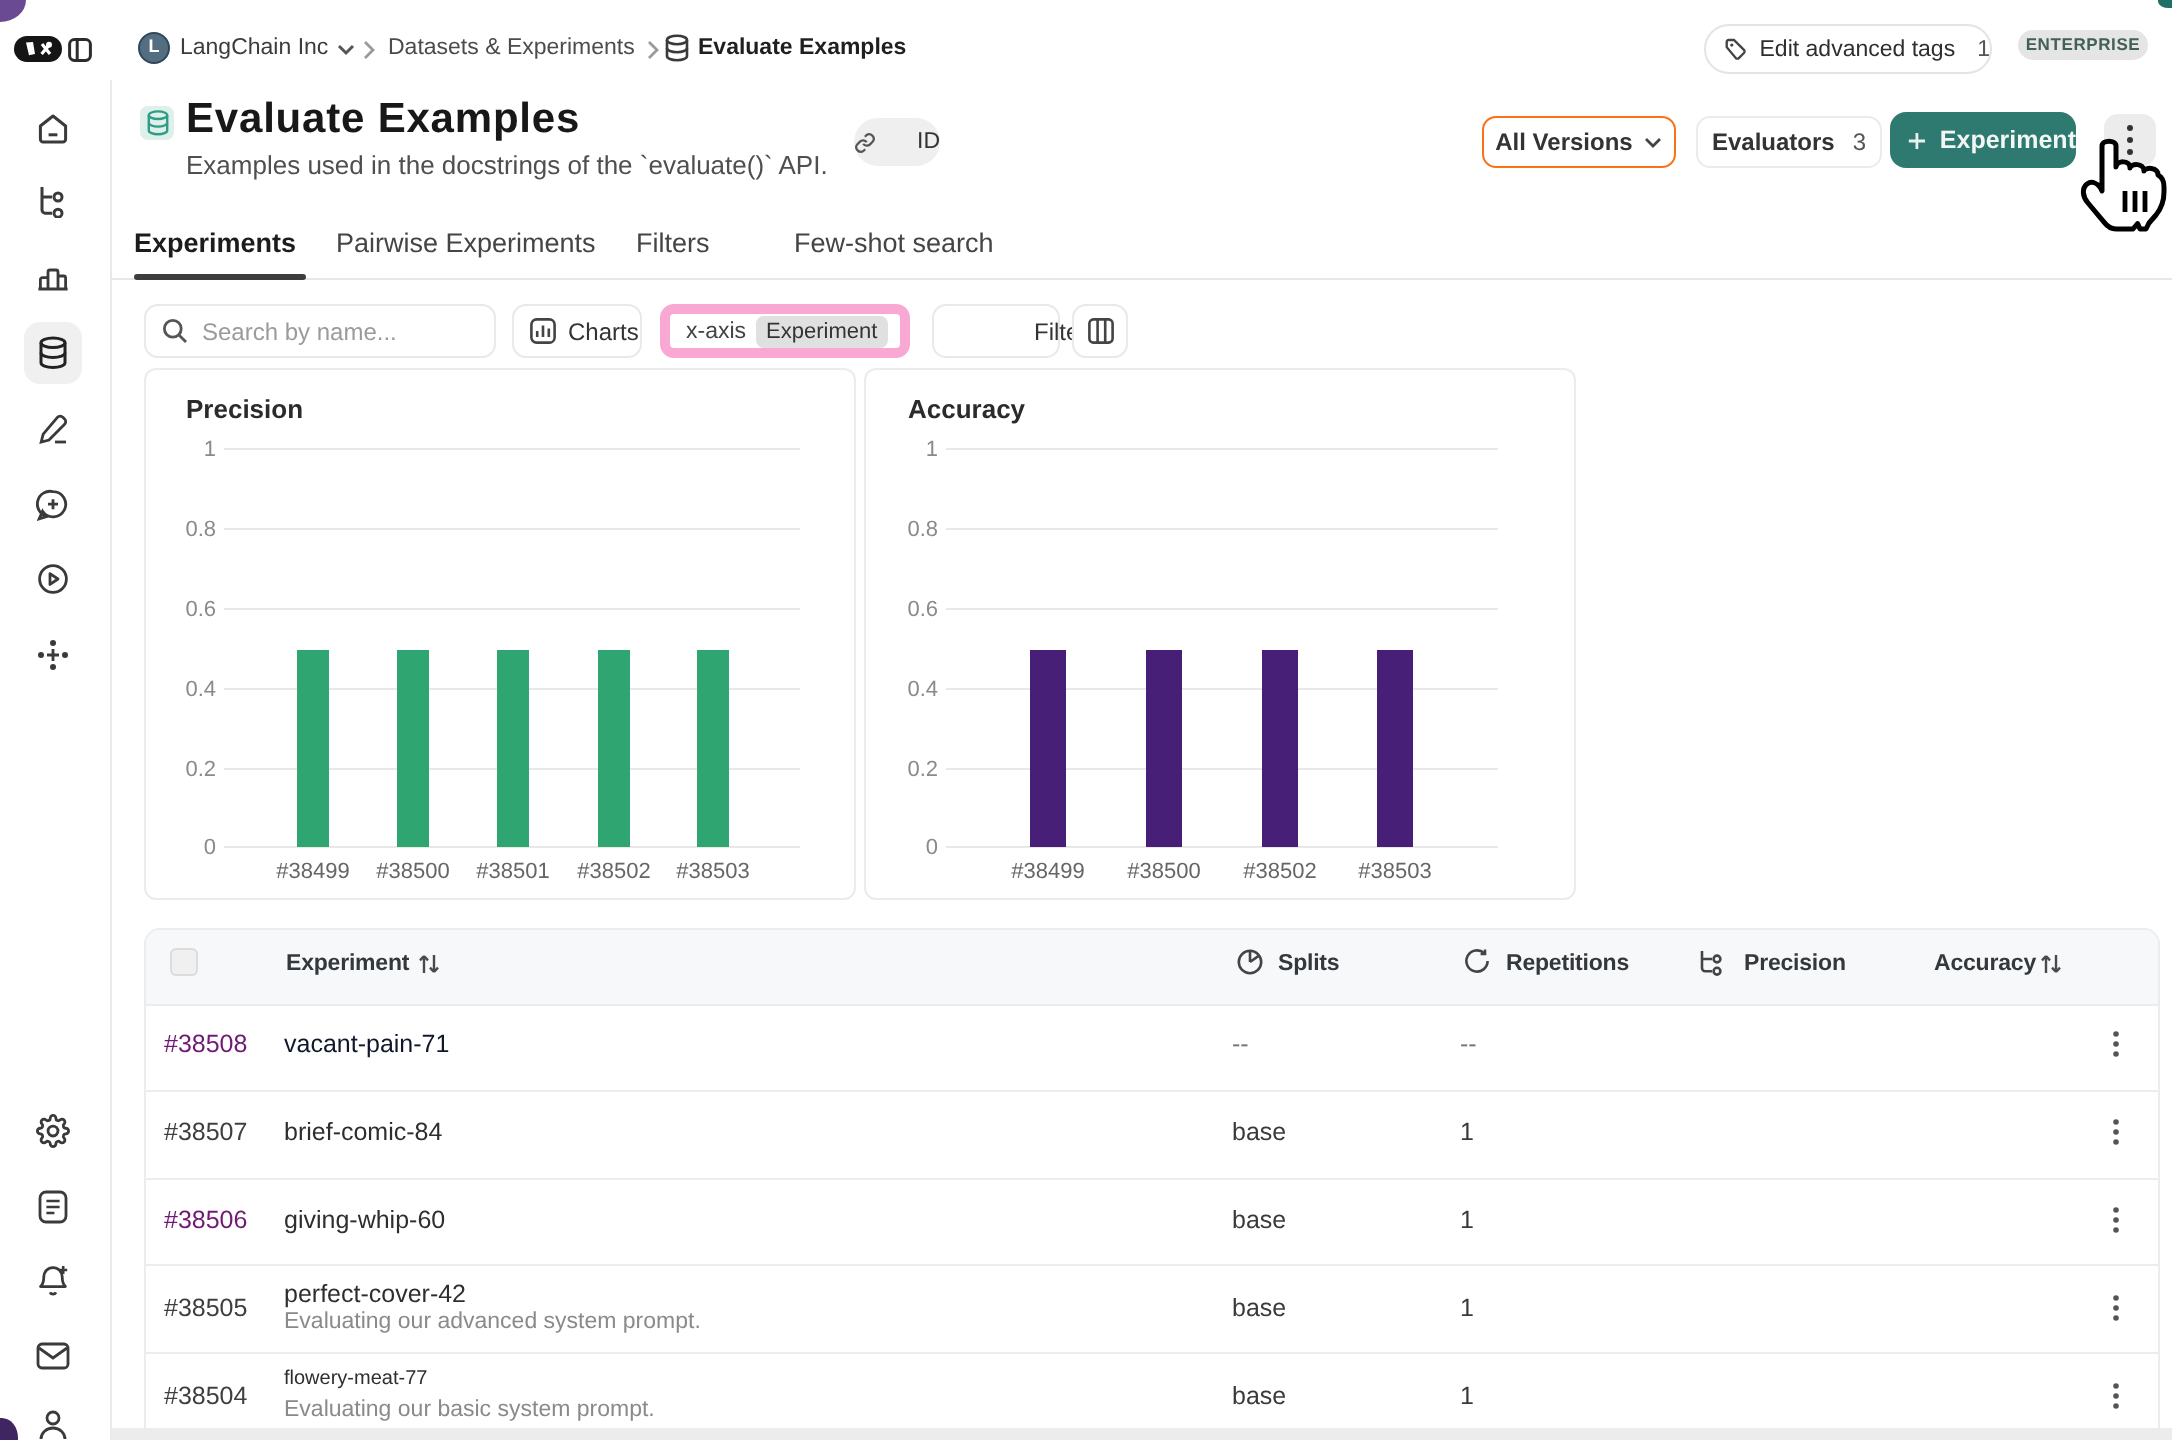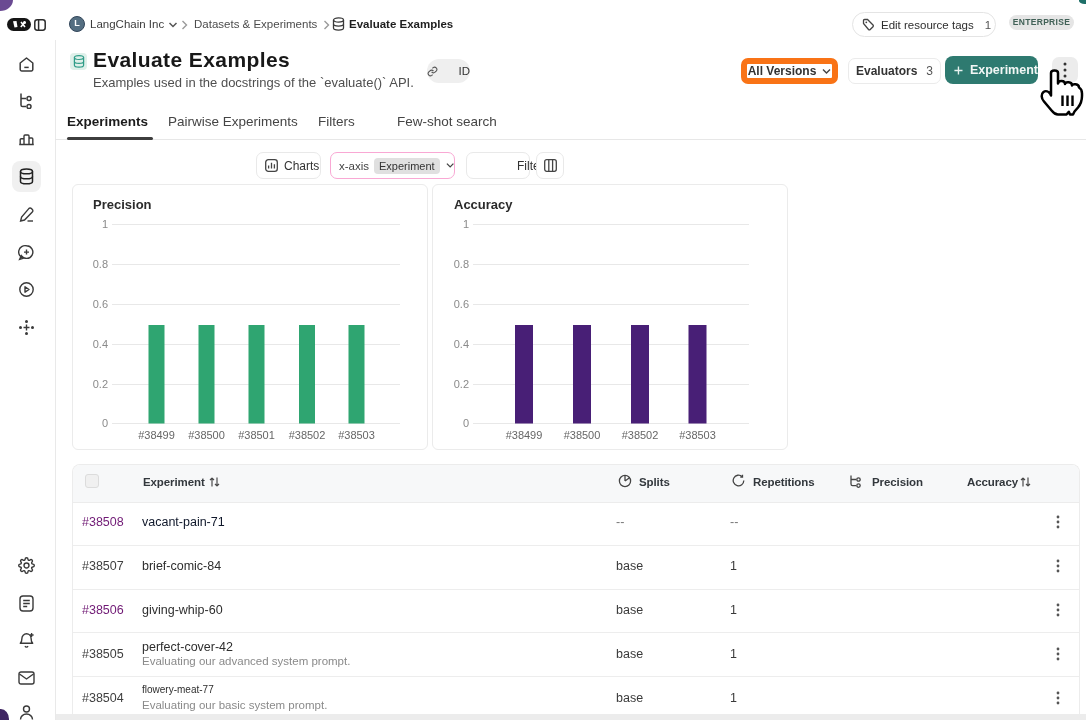--- a/index.html
+++ b/index.html
@@ -47,21 +47,21 @@
     <path d="M1.5 3 v8 c0 1.2 2.2 2.1 5 2.1 s5 -0.9 5 -2.1 v-8" fill="none" stroke="#3a3a3a" stroke-width="1.3"></path>
     <path d="M1.5 7 c0 1.2 2.2 2.1 5 2.1 s5 -0.9 5 -2.1" fill="none" stroke="#3a3a3a" stroke-width="1.3"></path>
   </svg>
   <div class="abs" style="left:349px;top:17px;font-size:11.5px;color:#1f1f1f;font-weight:600;line-height:15px;">Evaluate Examples</div>
 
   <div class="abs" style="left:852px;top:12px;width:144px;height:25px;border:1px solid #e4e4e4;border-radius:13px;background:#fff;display:flex;align-items:center;">
     <svg style="margin-left:9px;" width="13" height="13" viewBox="0 0 13 13">
       <path d="M1.5 5.5 V2.5 a1 1 0 0 1 1-1 h3 l5.5 5.5 a1.2 1.2 0 0 1 0 1.7 l-2.8 2.8 a1.2 1.2 0 0 1 -1.7 0 Z" fill="none" stroke="#444" stroke-width="1.3"></path>
       <circle cx="4.3" cy="4.3" r="0.9" fill="#444"></circle>
     </svg>
-    <span style="margin-left:6px;font-size:11.5px;color:#2e2e2e;">Edit resource tags</span>
+    <span style="margin-left:6px;font-size:11.5px;color:#2e2e2e;">Edit advanced tags</span>
     <span style="margin-left:11px;font-size:11.5px;color:#555;">1</span>
   </div>
 
   <div class="abs" style="left:1009px;top:15px;width:65px;height:15px;background:#e5e5e5;border-radius:8px;color:#416157;font-size:8.5px;font-weight:bold;letter-spacing:0.3px;text-align:center;line-height:15px;">ENTERPRISE</div>
 
   <div class="abs" style="left:55px;top:40px;width:1px;height:680px;background:#e9e9e9;"></div>
 
   <div class="abs" style="left:12px;top:161px;width:29px;height:31px;background:#f0f0f0;border-radius:8px;"></div>
 
   <svg class="abs" style="left:18px;top:56px;" width="17" height="17" viewBox="0 0 17 17">
@@ -146,21 +146,21 @@
   <div class="abs" style="left:93px;top:48px;font-size:21px;letter-spacing:0.4px;font-weight:600;color:#181818;">Evaluate Examples</div>
   <div class="abs" style="left:93px;top:75px;font-size:13px;color:#4f4f4f;">Examples used in the docstrings of the `evaluate()` API.</div>
 
   <div class="abs" style="left:427px;top:59px;width:43px;height:24px;background:#efefef;border-radius:12px;display:flex;align-items:center;justify-content:space-between;">
     <svg width="11" height="11" viewBox="0 0 24 24">
         <path fill="none" stroke="#555" stroke-width="2.4" d="M10 13a5 5 0 0 0 7.5.5l3-3a5 5 0 0 0-7-7l-1.7 1.7M14 11a5 5 0 0 0-7.5-.5l-3 3a5 5 0 0 0 7 7l1.7-1.7"></path>
       </svg>
     <span style="margin-left:4px;font-size:11.5px;color:#333;">ID</span>
   </div>
 
-  <div class="abs" style="left:741px;top:58px;width:97px;height:26px;border:6px solid #f97316;border-radius:7px;background:#fff;display:flex;align-items:center;justify-content:center;">
+  <div class="abs" style="left:741px;top:58px;width:97px;height:26px;border:1px solid #f97316;border-radius:7px;background:#fff;display:flex;align-items:center;justify-content:center;">
     <span style="font-size:12px;font-weight:600;color:#333;">All Versions</span>
     <svg style="margin-left:6px;" width="9" height="7" viewBox="0 0 9 7">
         <path d="M1 1.5 L4.5 5 L8 1.5" fill="none" stroke="#444" stroke-width="1.4"></path>
       </svg>
   </div>
   <div class="abs" style="left:848px;top:58px;width:93px;height:26px;border:1px solid #ebebeb;border-radius:7px;background:#fff;display:flex;align-items:center;justify-content:center;">
     <span style="font-size:12px;font-weight:600;color:#333;">Evaluators</span>
     <span style="margin-left:9px;font-size:12px;color:#555;">3</span>
   </div>
   <div class="abs" style="left:945px;top:56px;width:93px;height:28px;background:#2e7a70;border-radius:8px;display:flex;align-items:center;justify-content:center;">
@@ -177,28 +177,35 @@
     </svg>
   </div>
 
   <div class="abs" style="left:55px;top:139px;width:1031px;height:1px;background:#e7e7e7;"></div>
   <div class="abs" style="left:67px;top:114px;font-size:13.5px;font-weight:700;color:#1c1c1c;">Experiments</div>
   <div class="abs" style="left:67px;top:137px;width:86px;height:2.5px;background:#3d3d3d;border-radius:2px;"></div>
   <div class="abs" style="left:168px;top:114px;font-size:13.5px;font-weight:500;color:#454545;">Pairwise Experiments</div>
   <div class="abs" style="left:318px;top:114px;font-size:13.5px;font-weight:500;color:#454545;">Filters</div>
   <div class="abs" style="left:397px;top:114px;font-size:13.5px;font-weight:500;color:#454545;">Few-shot search</div>
 
+  <div class="abs" style="left:72px;top:152px;width:176px;height:27px;border:1px solid #e9e9e9;border-radius:7px;background:#fff;display:flex;align-items:center;">
+    <svg style="margin-left:8px;" width="13" height="13" viewBox="0 0 13 13">
+      <circle cx="5.4" cy="5.4" r="4.2" fill="none" stroke="#555" stroke-width="1.4"></circle>
+      <line x1="8.6" y1="8.6" x2="12" y2="12" stroke="#555" stroke-width="1.4"></line>
+    </svg>
+    <span style="margin-left:7px;font-size:12px;color:#9b9b9b;">Search by name...</span>
+  </div>
   <div class="abs" style="left:256px;top:152px;width:65px;height:27px;border:1px solid #e9e9e9;border-radius:7px;background:#fff;display:flex;align-items:center;">
     <svg style="margin-left:8px;" width="13" height="13" viewBox="0 0 13 13">
       <rect x="0.7" y="0.7" width="11.6" height="11.6" rx="2.6" fill="none" stroke="#444" stroke-width="1.3"></rect>
       <path d="M3.6 9.5 V6.5 M6.5 9.5 V3.8 M9.4 9.5 V5.2" stroke="#444" stroke-width="1.3"></path>
     </svg>
     <span style="margin-left:6px;font-size:12px;font-weight:500;color:#333;">Charts</span>
   </div>
-  <div class="abs" style="left:330px;top:152px;width:125px;height:27px;border:1px solid #f9a8d4;border-radius:7px;background:#fff;display:flex;align-items:center;">
+  <div class="abs" style="left:330px;top:152px;width:125px;height:27px;border:5px solid #f9a8d4;border-radius:7px;background:#fff;display:flex;align-items:center;">
     <span style="margin-left:8px;font-size:11.5px;color:#444;">x-axis</span>
     <span style="margin-left:5px;background:#e0e0e0;border-radius:4px;padding:2px 5px;font-size:11px;color:#333;">Experiment</span>
     <svg style="margin-left:6px;" width="9" height="7" viewBox="0 0 9 7">
         <path d="M1 1.5 L4.5 5 L8 1.5" fill="none" stroke="#444" stroke-width="1.4"></path>
       </svg>
   </div>
   <div class="abs" style="left:466px;top:152px;width:64px;height:27px;border:1px solid #e9e9e9;border-radius:7px;background:#fff;display:flex;align-items:center;padding-left:36px;">
     <svg style="margin-left:8px;" width="12" height="11" viewBox="0 0 12 11">
       <path d="M1 2 h10 M2.8 5.5 h6.4 M4.6 9 h2.8" stroke="#444" stroke-width="1.4"></path>
     </svg>

